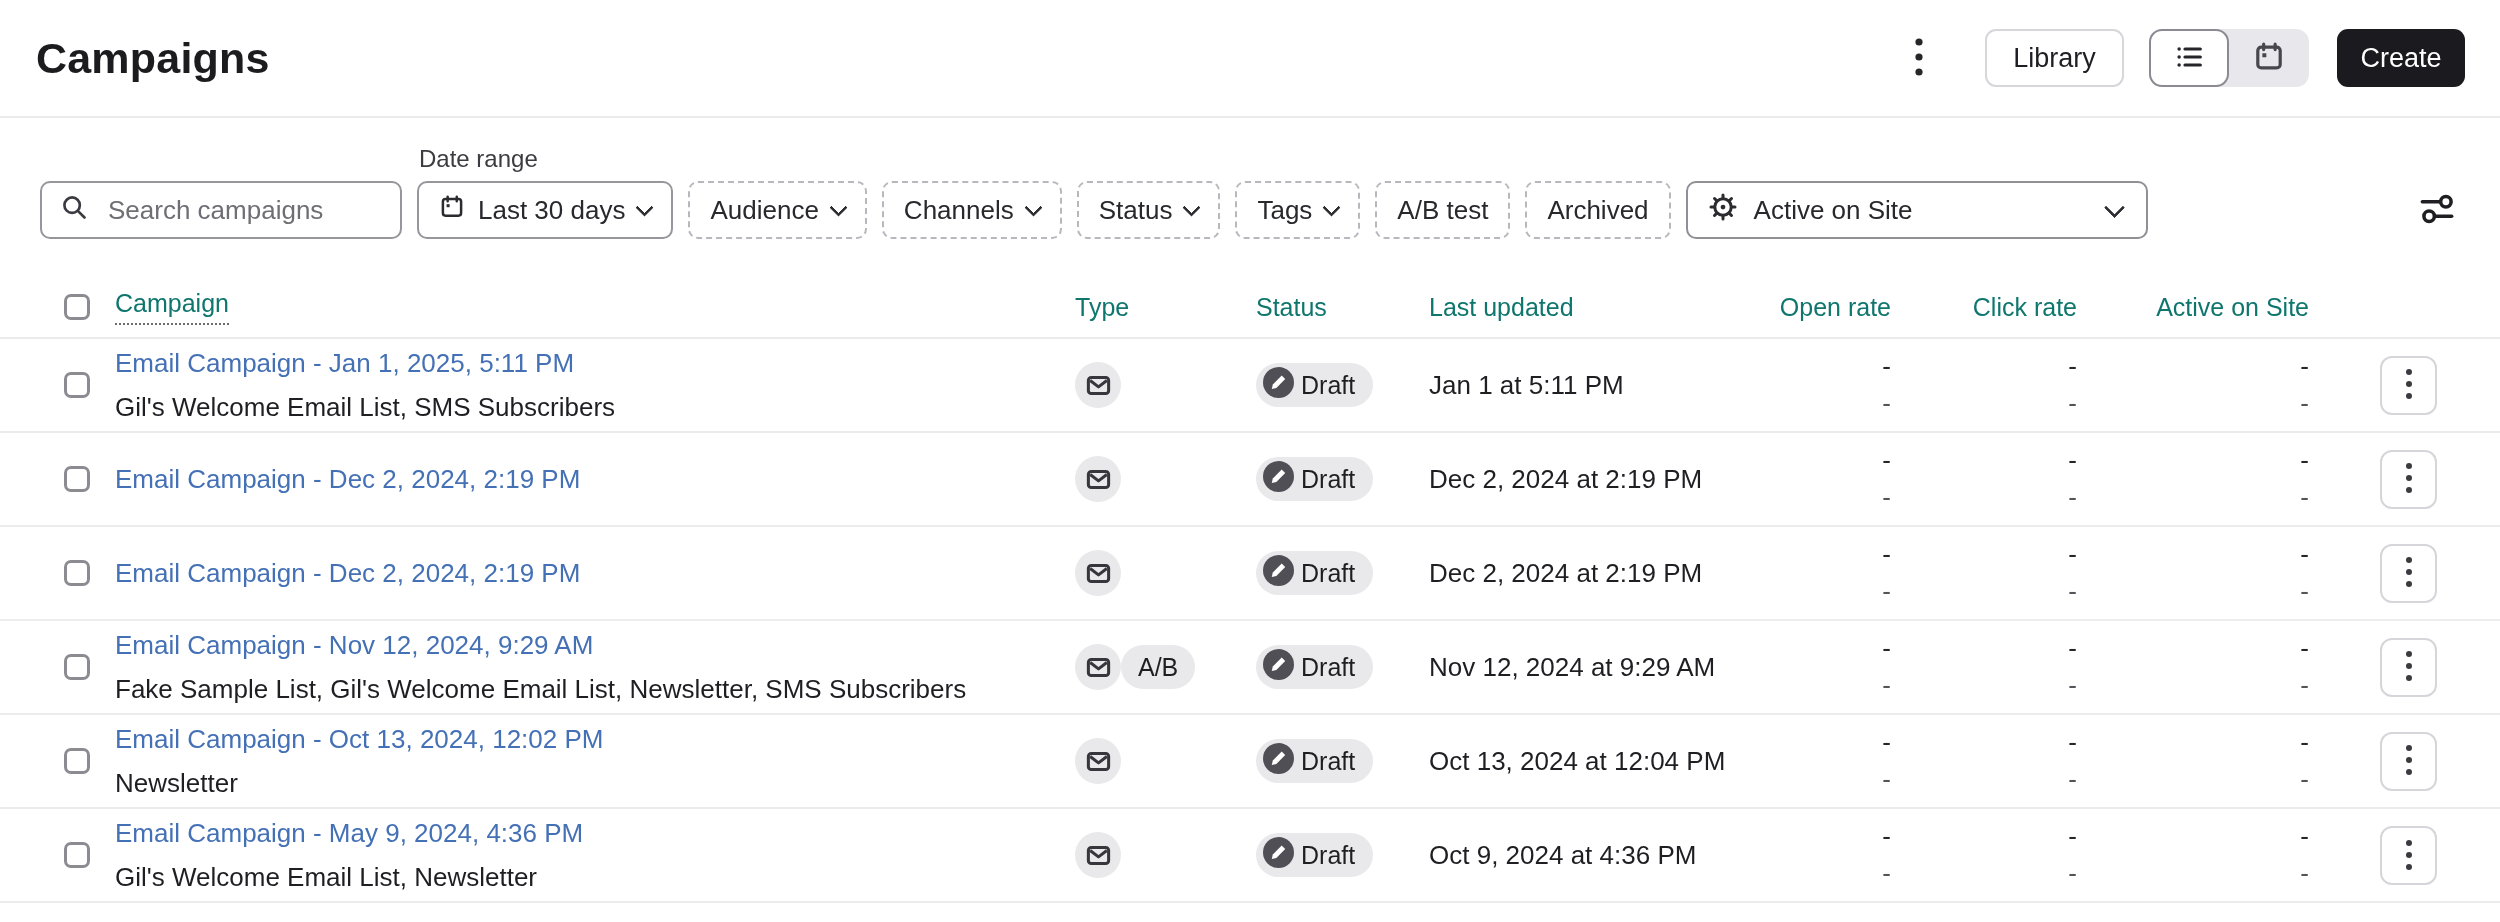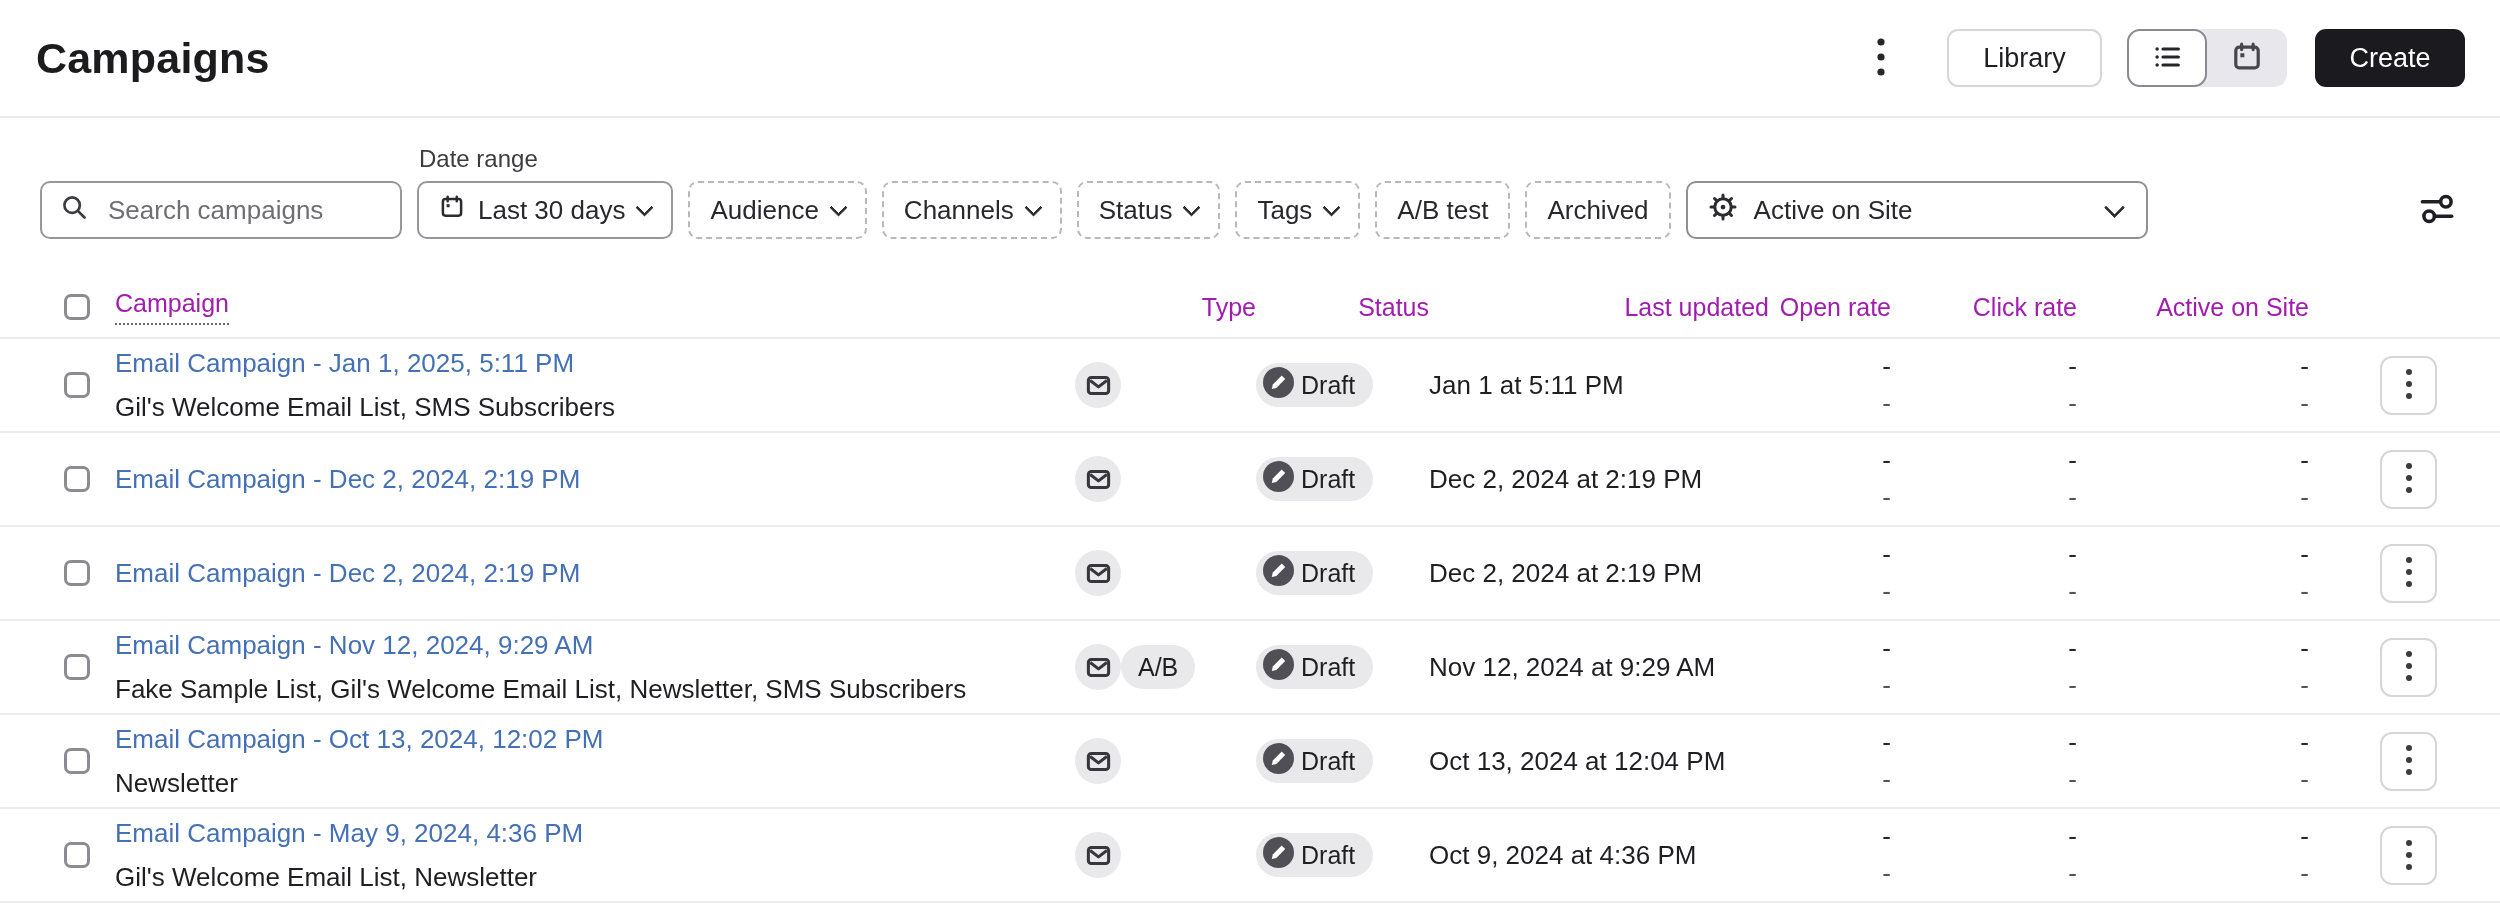--- a/index.html
+++ b/index.html
@@ -7,27 +7,27 @@
     font-family:"Liberation Sans", sans-serif; color:#1f1f23; }
 
   
   .topbar { height:118px; display:flex; align-items:center; padding:0 35px 0 36px;
     border-bottom:2px solid #ebebee; }
   .page-title { font-size:43px; font-weight:700; letter-spacing:.2px; color:#1c1c1f; margin-right:auto; }
   .kebab-btn { width:44px; height:58px; display:flex; align-items:center; justify-content:center;
     background:none; border:none; cursor:pointer; }
   .btn { height:58px; border-radius:11px; font-size:27px; display:flex; align-items:center;
     justify-content:center; cursor:pointer; font-family:inherit; }
-  .btn-outline { width:155px; background:#fff; border:2px solid #d6d6db; color:#1f1f23; margin-left:44px; }
+  .btn-outline { width:139px; background:#fff; border:2px solid #d6d6db; color:#1f1f23; margin-left:44px; }
   .segmented { margin-left:25px; width:160px; height:58px; background:#e8e8ec; border-radius:13px;
     display:flex; }
   .seg { width:80px; height:58px; display:flex; align-items:center; justify-content:center;
     border:none; background:none; border-radius:13px; cursor:pointer; }
   .seg.active { background:#ffffff; border:2px solid #8a8a92; }
-  .btn-dark { width:150px; margin-left:28px; background:#1b1b1f; color:#ffffff; border:none; }
+  .btn-dark { width:128px; margin-left:28px; background:#1b1b1f; color:#ffffff; border:none; }
 
   
   .filters { display:flex; align-items:flex-end; gap:15px; padding:27px 35px 0 40px; }
   .chip, .search-box, .metric-select { height:58px; border-radius:10px; background:#fff;
     display:flex; align-items:center; font-size:26px; color:#28282d; cursor:pointer; }
   .search-box { width:362px; border:2px solid #96969c; padding:0 16px 0 18px; gap:20px; cursor:text; }
   .search-box input { border:none; outline:none; font-size:26px; width:100%; font-family:inherit;
     color:#1f1f23; background:transparent; }
   .search-box input::placeholder { color:#6e6e74; }
   .date-group { display:flex; flex-direction:column; gap:8px; }
@@ -38,21 +38,21 @@
   .chev { width:13px; height:13px; border-right:3px solid #2e2e33; border-bottom:3px solid #2e2e33;
     transform:rotate(45deg) translate(-2px,-2px); border-radius:1px; }
   .metric-select { width:462px; border:2px solid #8f8f96; padding:0 24px 0 20px; gap:16px; }
   .metric-select .chev { margin-left:auto; width:15px; height:15px; }
   .sliders-btn { margin-left:auto; height:58px; width:56px; background:none; border:none;
     display:flex; align-items:center; justify-content:center; cursor:pointer; }
 
   
   .grid { display:grid; grid-template-columns:51px 960px 181px 173px 340px 150px 186px 232px 1fr;
     align-items:center; padding-left:64px; padding-right:36px; }
-  .thead { height:62px; margin-top:38px; border-bottom:2px solid #ebebee; font-size:25px; color:#a21caf;text-align:right; }
+  .thead { height:62px; margin-top:38px; border-bottom:2px solid #ebebee; font-size:25px; color:#0f766e; }
   .th-sort { justify-self:start; border-bottom:2px dotted #6b6b70; padding-bottom:5px; cursor:pointer; }
   .num { justify-self:end; padding-right:28px; }
   .row { height:94px; border-bottom:2px solid #ececef; }
   .checkbox { width:26px; height:26px; border:3px solid #8b8b91; border-radius:7px; background:#fff;
     cursor:pointer; }
   .camp-cell { display:flex; flex-direction:column; justify-content:center; gap:13px; }
   .camp-link { font-size:26px; color:#4470b5; text-decoration:none; cursor:pointer; }
   .camp-sub { font-size:26px; color:#1f1f23; }
   .type-cell { display:flex; align-items:center; }
   .icon-circle { width:46px; height:46px; border-radius:50%; background:#e9e9ec;

